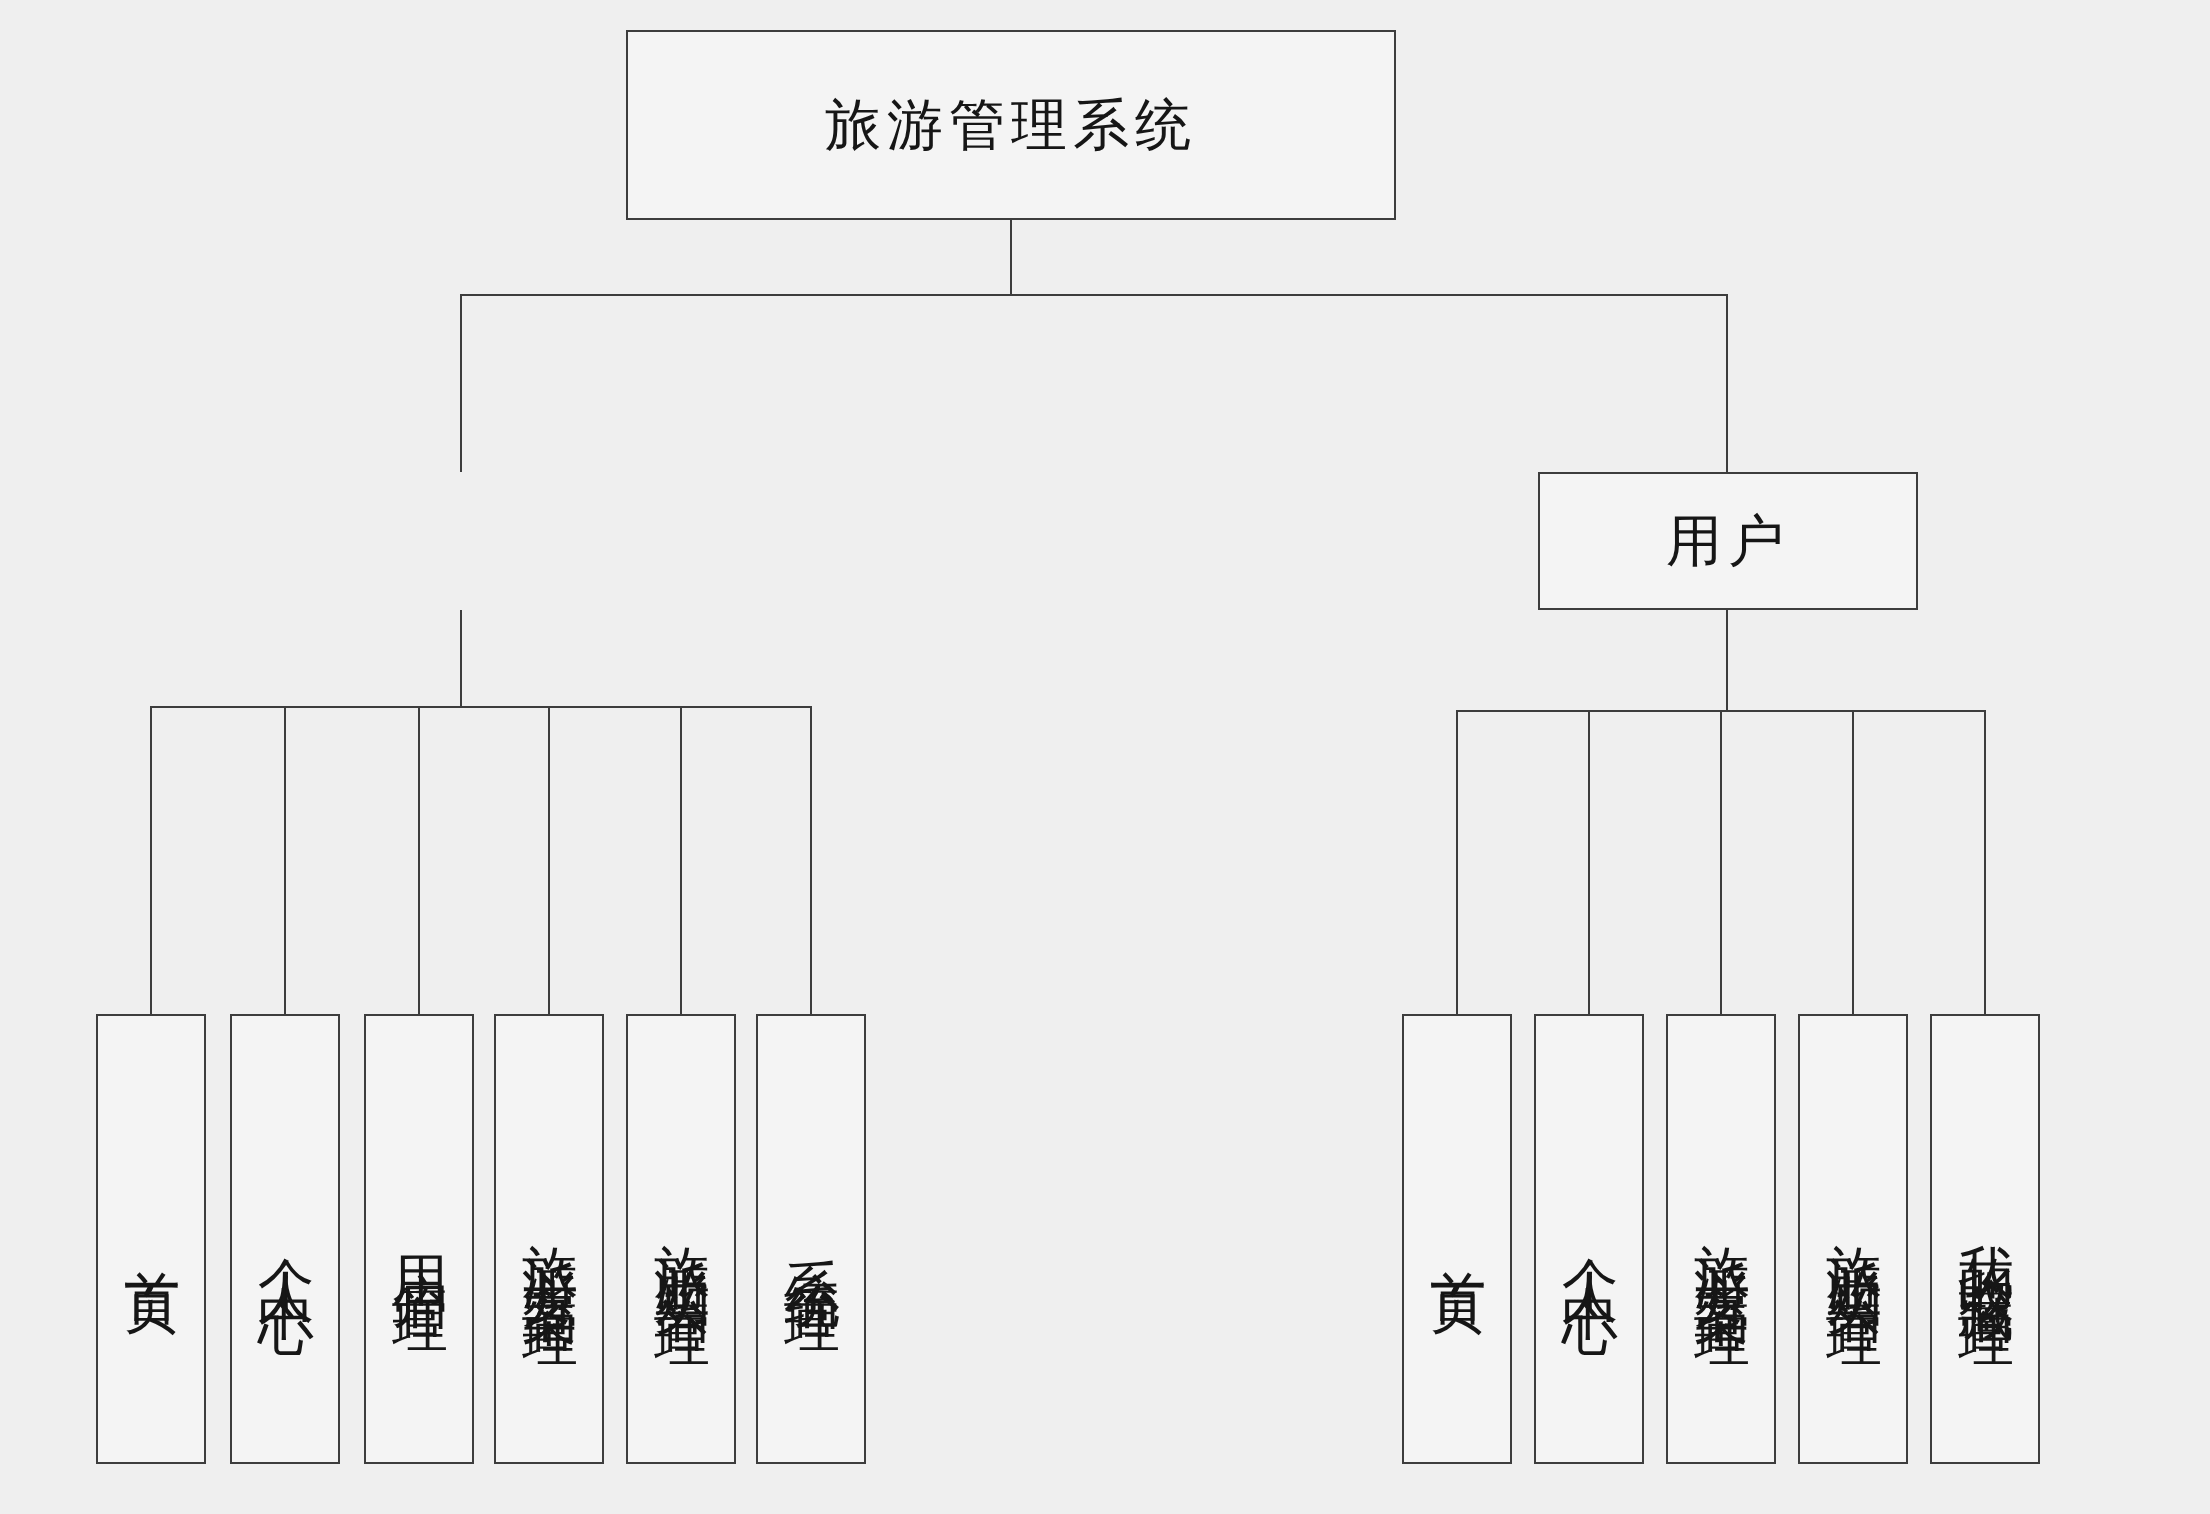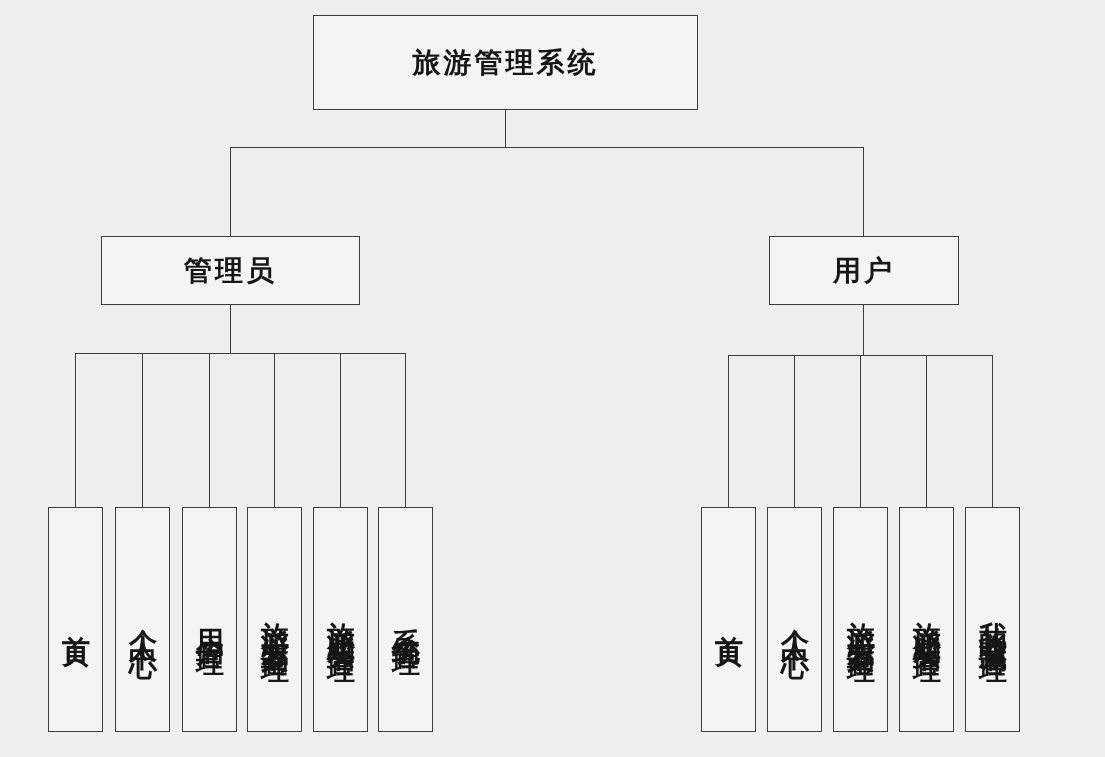--- a/index.html
+++ b/index.html
@@ -13,21 +13,20 @@
   body{
     background:var(--background);
     font-family:"Liberation Sans", sans-serif;
   }
   .canvas{
     position:relative;
     width:1105px;
     height:757px;
     background:var(--background);
     overflow:hidden;
-    font-weight:bold;
   }
   .box{
     position:absolute;
     box-sizing:border-box;
     background:var(--box-fill);
     border:1px solid var(--border);
     display:flex;
     align-items:center;
     justify-content:center;
     color:var(--text);
@@ -74,23 +73,20 @@
 
   <div class="box" style="left:313px;top:15px;width:385px;height:95px;">
     <span class="hlabel">旅游管理系统</span>
   </div>
 
   <div class="line" style="left:505px;top:110px;width:1px;height:37px;"></div>
   <div class="line" style="left:230px;top:147px;width:634px;height:1px;"></div>
   <div class="line" style="left:230px;top:147px;width:1px;height:89px;"></div>
   <div class="line" style="left:863px;top:147px;width:1px;height:89px;"></div>
 
-  <div class="box" style="left:101px;top:236px;width:259px;height:69px;">
-    <span class="hlabel">管理员</span>
-  </div>
   <div class="box" style="left:769px;top:236px;width:190px;height:69px;">
     <span class="hlabel">用户</span>
   </div>
 
   <div class="line" style="left:230px;top:305px;width:1px;height:48px;"></div>
   <div class="line" style="left:75px;top:353px;width:331px;height:1px;"></div>
   <div class="line" style="left:75px;top:353px;width:1px;height:154px;"></div>
   <div class="line" style="left:142px;top:353px;width:1px;height:154px;"></div>
   <div class="line" style="left:209px;top:353px;width:1px;height:154px;"></div>
   <div class="line" style="left:274px;top:353px;width:1px;height:154px;"></div>

